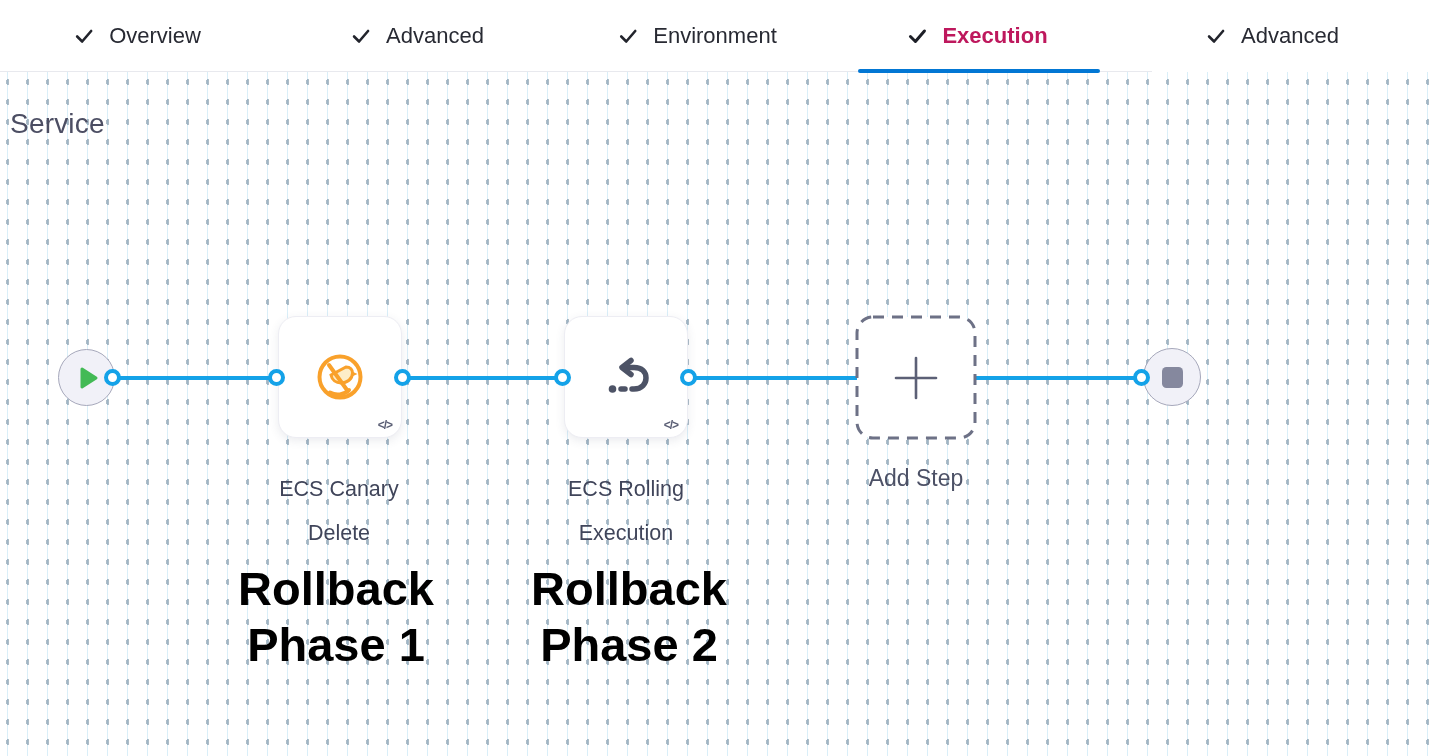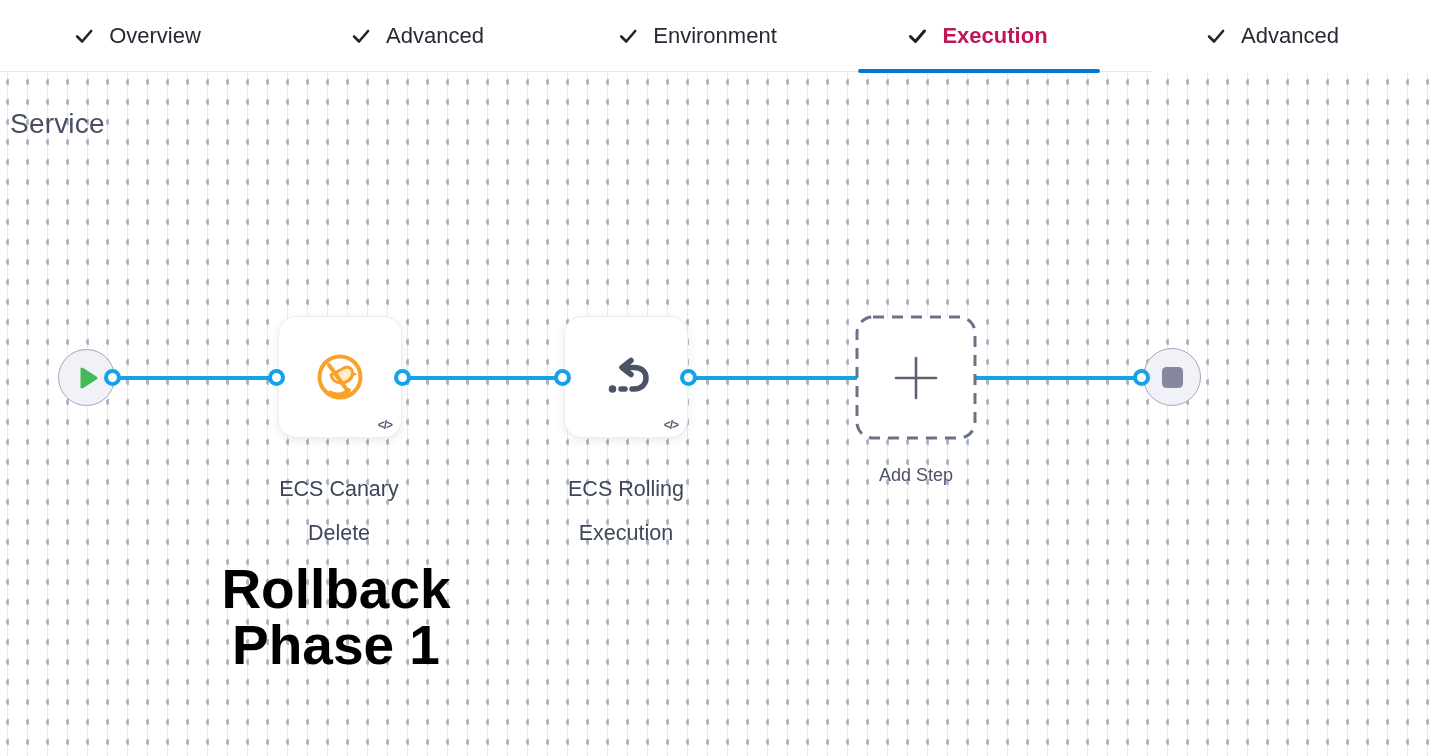--- a/index.html
+++ b/index.html
@@ -36,23 +36,23 @@
   .step-card { position:absolute; top:244px; width:124px; height:122px; background:#fff; border:1px solid #ededf3; border-radius:18px; box-shadow:0 3px 10px rgba(60,70,100,0.10); z-index:2; display:flex; align-items:center; justify-content:center; cursor:pointer; }
   .card-1 { left:278px; }
   .card-2 { left:564px; }
   .code-badge { position:absolute; right:9px; bottom:5px; font-size:12px; font-weight:700; color:#5b5f75; letter-spacing:-1px; }
 
   .step-label { position:absolute; top:395px; width:172px; transform:translateX(-50%); text-align:center; font-size:21.5px; line-height:44px; color:#40455a; z-index:2; }
   .label-1 { left:339px; }
   .label-2 { left:626px; }
 
   .add-box { position:absolute; left:855px; top:243px; width:122px; height:125px; z-index:2; cursor:pointer; }
-  .add-label { position:absolute; left:916px; top:393px; transform:translateX(-50%); font-size:18px; color:#4c5166; z-index:2; white-space:nowrap; }
+  .add-label { position:absolute; left:916px; top:393px; transform:translateX(-50%); font-size:23px; color:#4c5166; z-index:2; white-space:nowrap; }
 
-  .annotation { position:absolute; top:489px; width:250px; transform:translateX(-50%); text-align:center; font-size:55px; line-height:56px; font-weight:700; color:#000; z-index:2; }
+  .annotation { position:absolute; top:489px; width:250px; transform:translateX(-50%); text-align:center; font-size:47px; line-height:56px; font-weight:700; color:#000; z-index:2; }
   .annotation-1 { left:336px; }
   .annotation-2 { left:629px; }
 </style>
 </head>
 <body>
 
 <div class="page">
 
   <div class="tabbar">
     <div class="tab" style="left:137px">
@@ -140,15 +140,16 @@
     <div class="port" style="left:394px; top:297px"></div>
     <div class="port" style="left:554px; top:297px"></div>
     <div class="port" style="left:680px; top:297px"></div>
     <div class="port" style="left:1133px; top:297px"></div>
 
     <div class="step-label label-1">ECS Canary Delete</div>
     <div class="step-label label-2">ECS Rolling Execution</div>
     <div class="add-label">Add Step</div>
 
     <div class="annotation annotation-1">Rollback Phase 1</div>
+    <div class="annotation annotation-2">Rollback Phase 2</div>
 
   </div>
 </div>
 
 </body></html>

